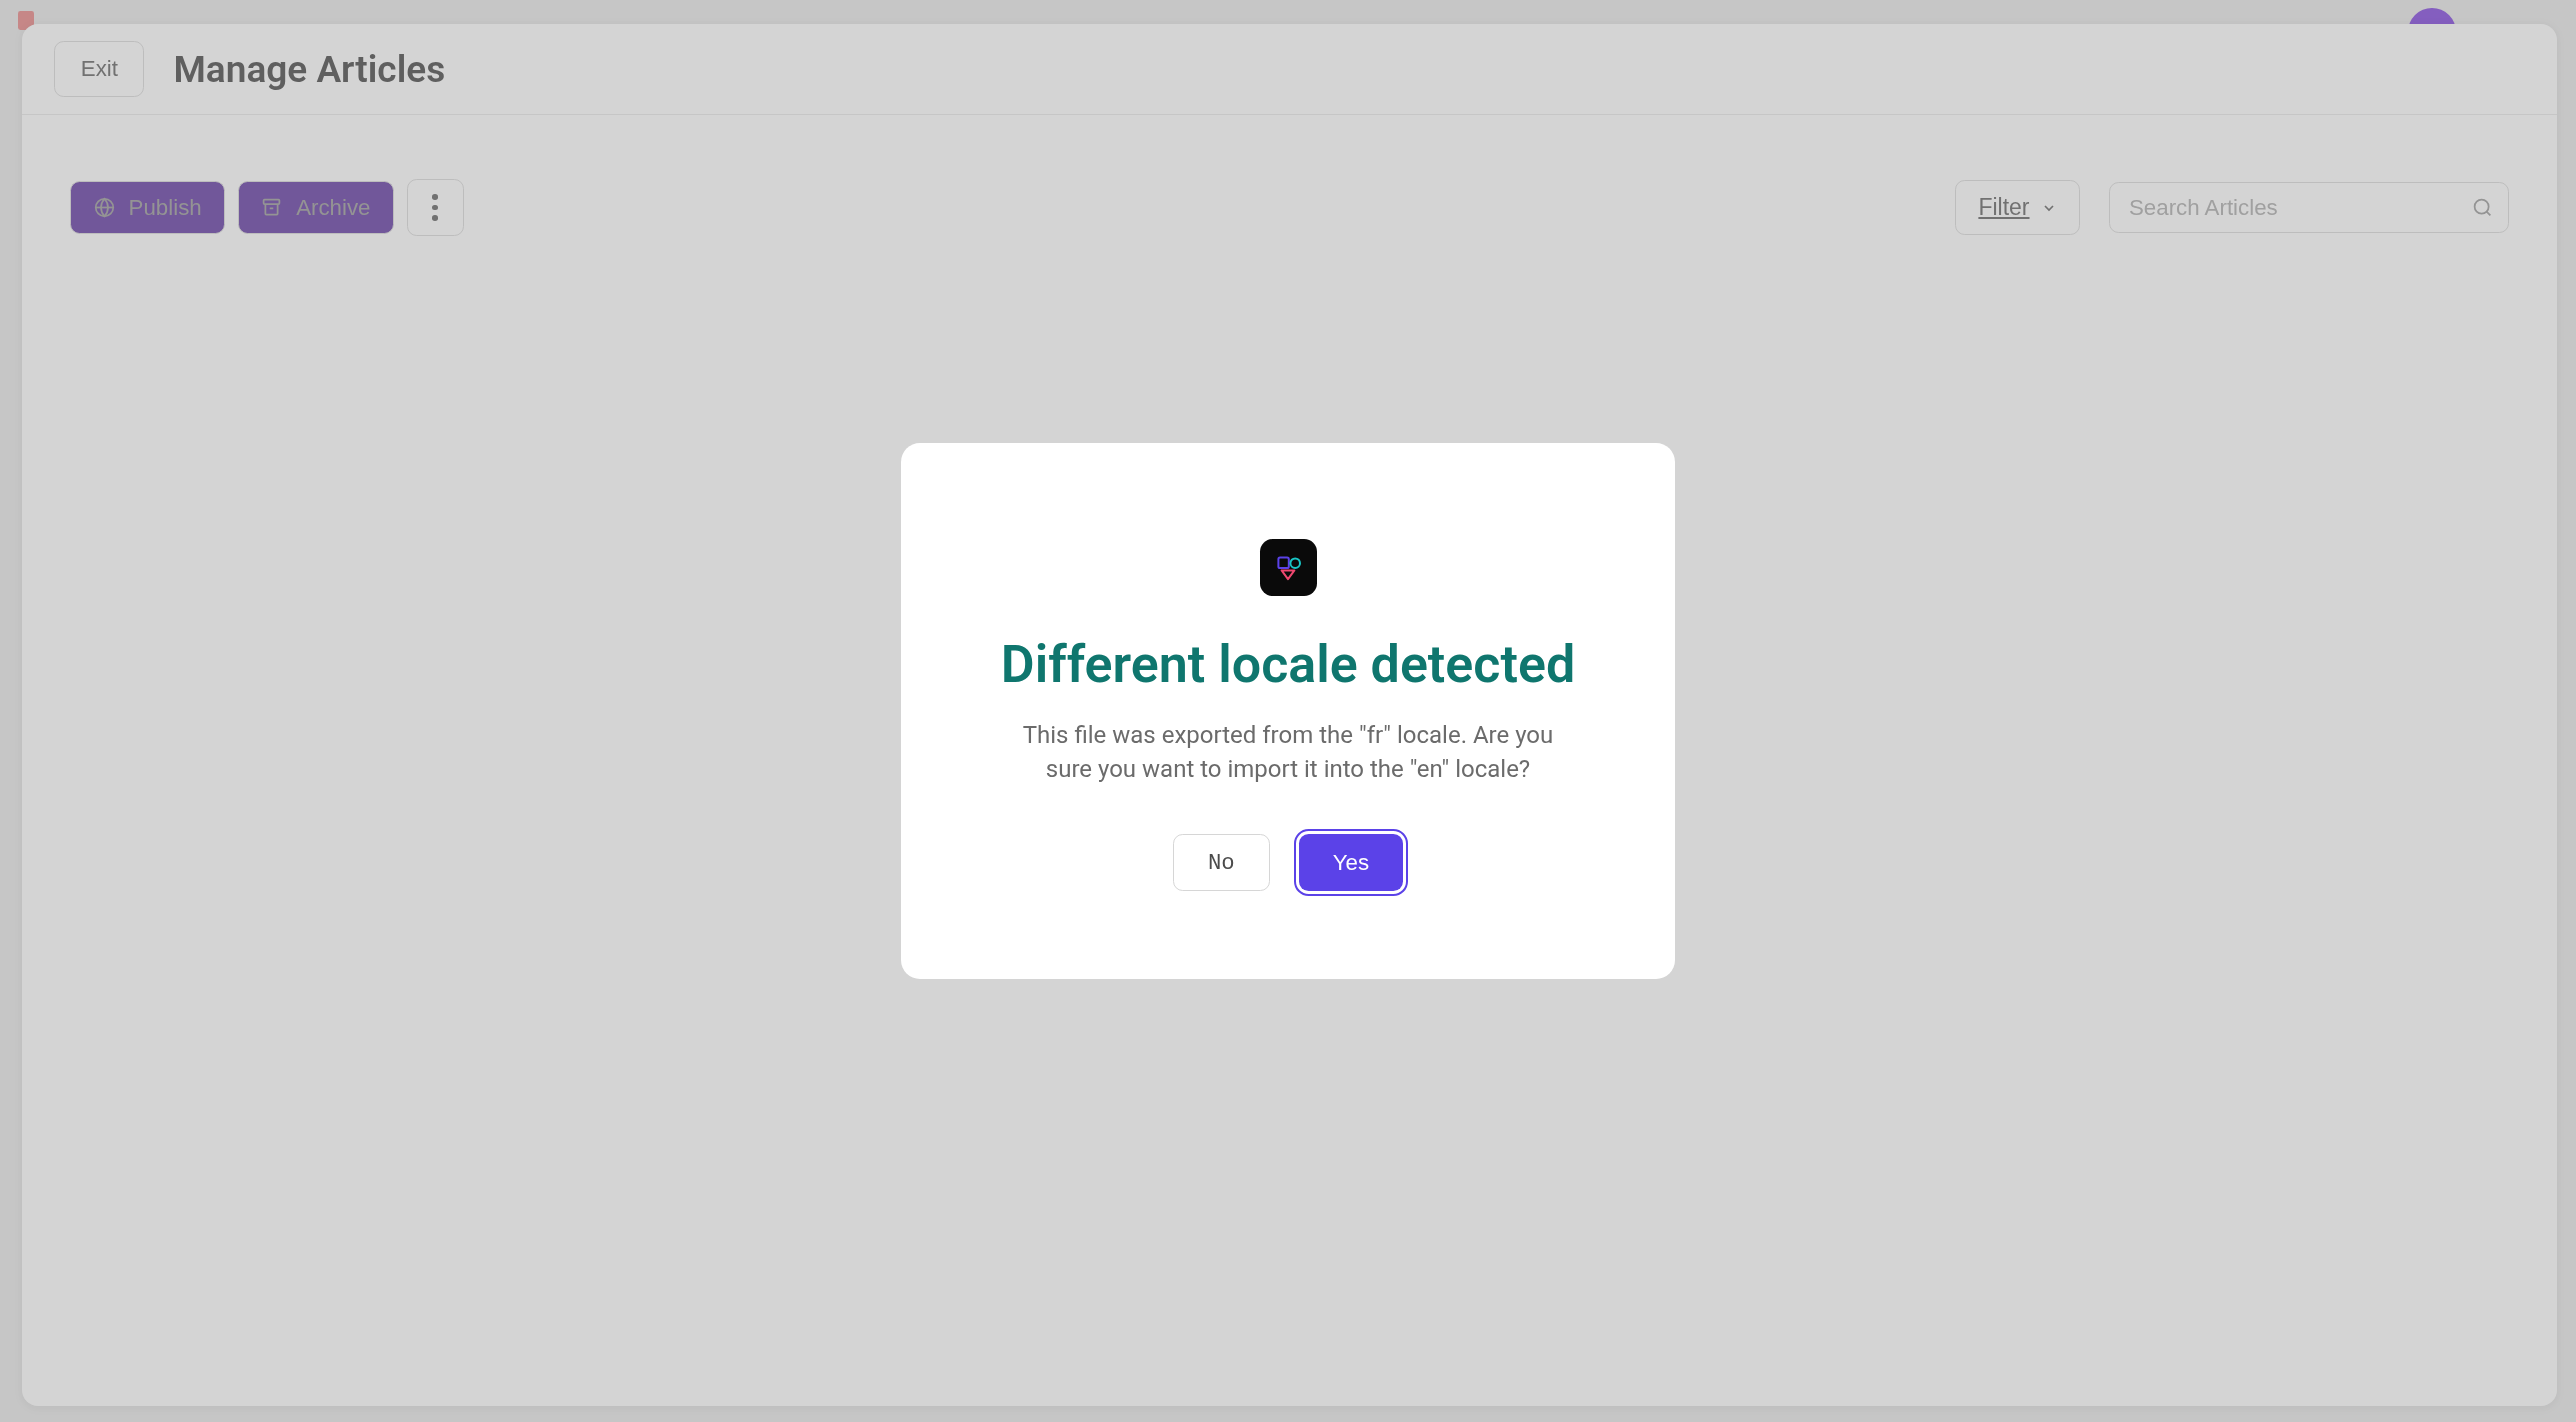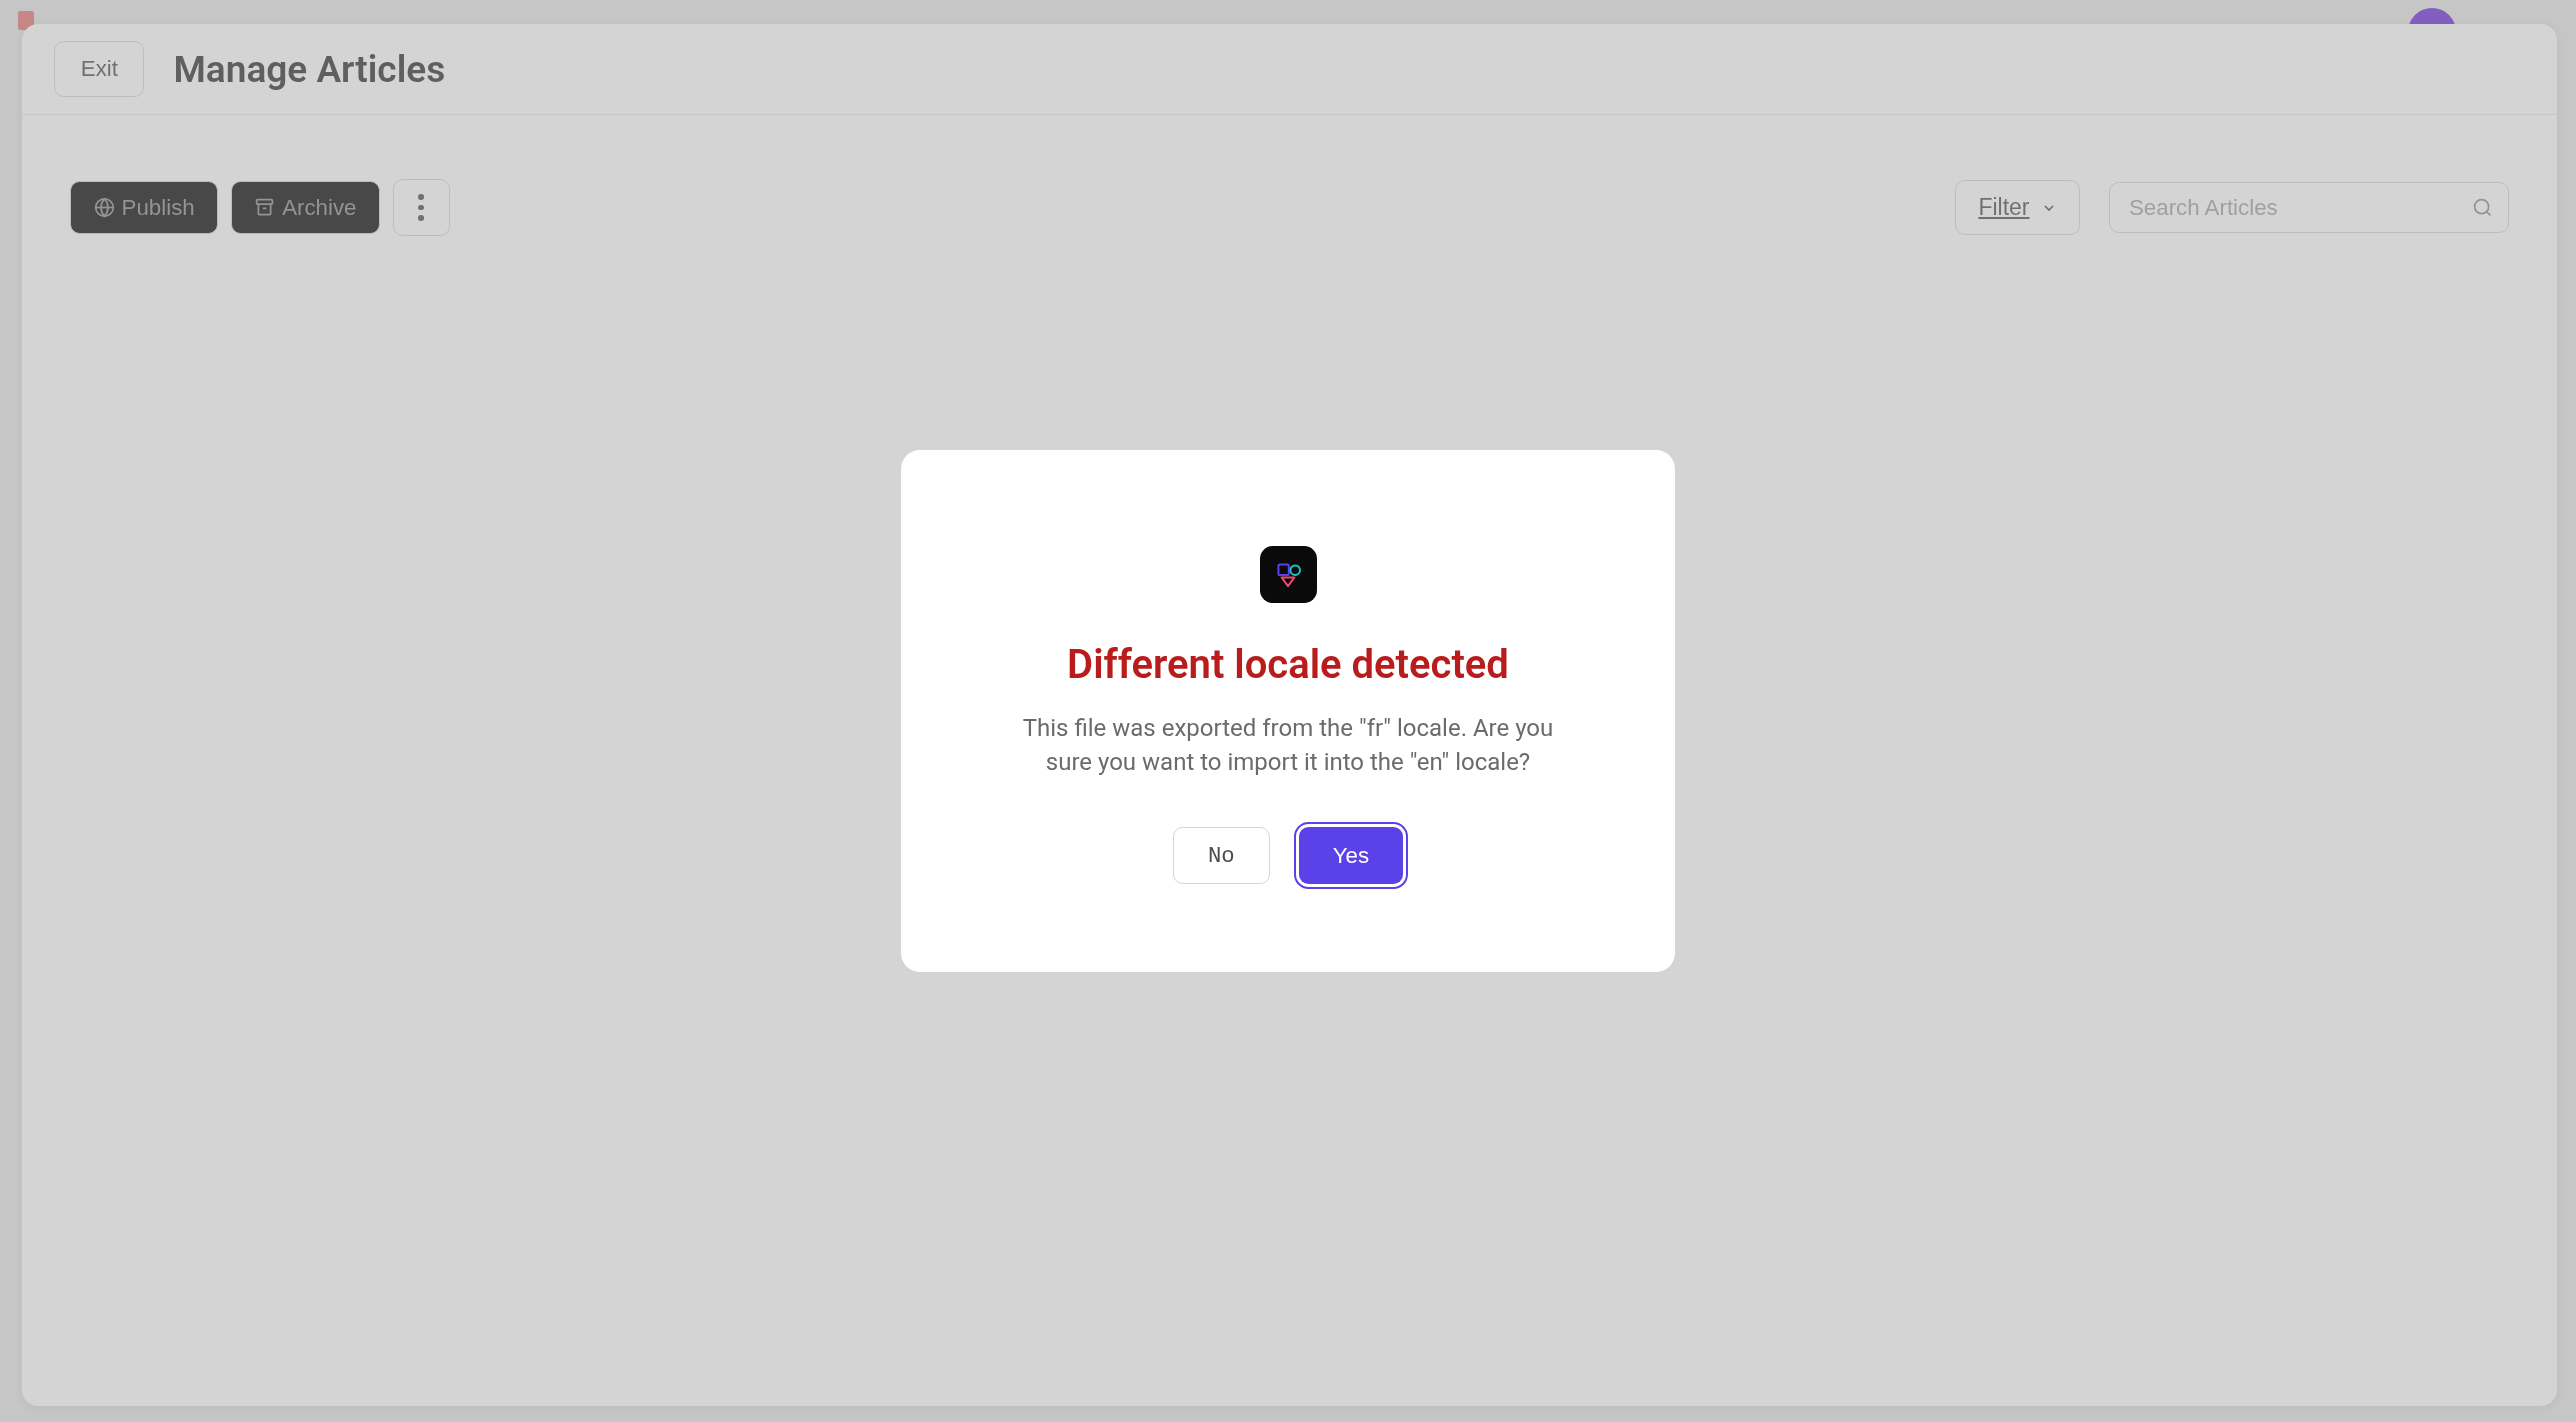--- a/index.html
+++ b/index.html
@@ -143,22 +143,22 @@
 
     .toolbar-left {
       display: flex;
       align-items: center;
       gap: 12.8px;
     }
 
     .toolbar-button {
       display: flex;
       align-items: center;
-      gap: 7px;
-      background: #000000;
+      gap: 14px;
+      background: #4c1d95;
       border: 1.6px solid #d6d6d6;
       border-radius: 9.6px;
       padding: 12.8px 22.3px;
       font-size: 22.3px;
       font-weight: 500;
       color: #8a8a8a;
       cursor: pointer;
     }
 
     .toolbar-icon-button {
@@ -245,23 +245,23 @@
       height: 57px;
       background: #0a0a0a;
       border-radius: 12.8px;
       display: flex;
       align-items: center;
       justify-content: center;
       margin-bottom: 38px;
     }
 
     .modal-title {
-      font-size: 40px;
+      font-size: 52px;
       font-weight: 600;
-      color: #b91c1c;
+      color: #0f766e;
       margin-bottom: 24px;
       text-align: center;
     }
 
     .modal-text {
       font-size: 24px;
       color: #6b6b6b;
       text-align: center;
       line-height: 1.4;
       margin-bottom: 48px;

